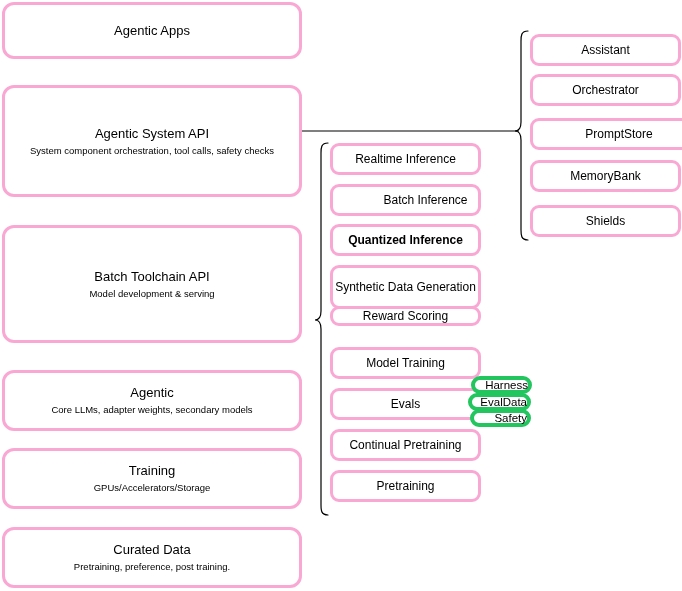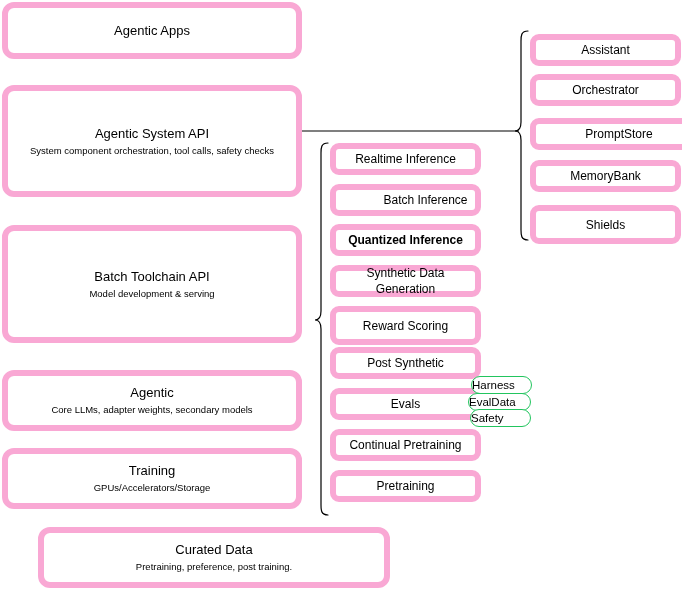--- a/index.html
+++ b/index.html
@@ -17,21 +17,21 @@
   }
   #canvas {
     position: absolute;
     left: 0; top: 0;
     width: 682px;
     height: 591px;
   }
   .node {
     position: absolute;
     box-sizing: border-box;
-    border: 6px solid #f9a8d4;
+    border: 3px solid #f9a8d4;
     background: #ffffff;
     display: flex;
     flex-direction: column;
     align-items: center;
     justify-content: center;
     text-align: center;
   }
   
   .layer {
     border-radius: 12px;
@@ -51,26 +51,26 @@
   
   .cap {
     border-radius: 9px;
     font-size: 12px;
     line-height: 16px;
   }
   
   .pill {
     position: absolute;
     box-sizing: border-box;
-    border: 1px solid #22c55e;
+    border: 4px solid #22c55e;
     background: #ffffff;
     border-radius: 999px;
     display: flex;
     align-items: center;
-    justify-content: flex-start;
+    justify-content: flex-end;
     font-size: 11.5px;
     line-height: 14px;
     z-index: 5;
   }
   
   #wires {
     position: absolute;
     left: 0; top: 0;
     width: 682px;
     height: 591px;
@@ -123,42 +123,42 @@
   <div class="node layer" style="left:2px; top:370px; width:300px; height:61px;">
     <div class="title">Agentic</div>
     <div class="subtitle">Core LLMs, adapter weights, secondary models</div>
   </div>
 
   <div class="node layer" style="left:2px; top:448px; width:300px; height:61px;">
     <div class="title">Training</div>
     <div class="subtitle">GPUs/Accelerators/Storage</div>
   </div>
 
-  <div class="node layer" style="left:2px; top:527px; width:352px; height:61px;margin-left:36px;">
+  <div class="node layer" style="left:2px; top:527px; width:300px; height:61px;">
     <div class="title">Curated Data</div>
     <div class="subtitle">Pretraining, preference, post training.</div>
   </div>
 
   <div class="node cap" style="left:330px; top:143px; width:151px; height:32px;">
     <span>Realtime Inference</span>
   </div>
   <div class="node cap" style="left:330px; top:184px; width:151px; height:32px;padding-left:40px;">
     <span>Batch Inference</span>
   </div>
   <div class="node cap" style="left:330px; top:224px; width:151px; height:32px;font-weight:bold;">
     <span>Quantized Inference</span>
   </div>
-  <div class="node cap" style="left:330px; top:265px; width:151px; height:32px;">
+  <div class="node cap" style="left:330px; top:265px; width:151px; height:44px;">
     <span>Synthetic Data Generation</span>
   </div>
-  <div class="node cap" style="left:330px; top:306px; width:151px; height:39px;">
+  <div class="node cap" style="left:330px; top:306px; width:151px; height:20px;">
     <span>Reward Scoring</span>
   </div>
   <div class="node cap" style="left:330px; top:347px; width:151px; height:32px;">
-    <span>Post Synthetic</span>
+    <span>Model Training</span>
   </div>
   <div class="node cap" style="left:330px; top:388px; width:151px; height:32px;">
     <span>Evals</span>
   </div>
   <div class="node cap" style="left:330px; top:429px; width:151px; height:32px;">
     <span>Continual Pretraining</span>
   </div>
   <div class="node cap" style="left:330px; top:470px; width:151px; height:32px;">
     <span>Pretraining</span>
   </div>
@@ -178,17 +178,17 @@
   </div>
   <div class="node cap" style="left:530px; top:74px; width:151px; height:32px;">
     <span>Orchestrator</span>
   </div>
   <div class="node cap" style="left:530px; top:118px; width:178px; height:32px;">
     <span>PromptStore</span>
   </div>
   <div class="node cap" style="left:530px; top:160px; width:151px; height:32px;">
     <span>MemoryBank</span>
   </div>
-  <div class="node cap" style="left:530px; top:205px; width:151px; height:39px;">
+  <div class="node cap" style="left:530px; top:205px; width:151px; height:32px;">
     <span>Shields</span>
   </div>
 
 </div>
 
 </body></html>

